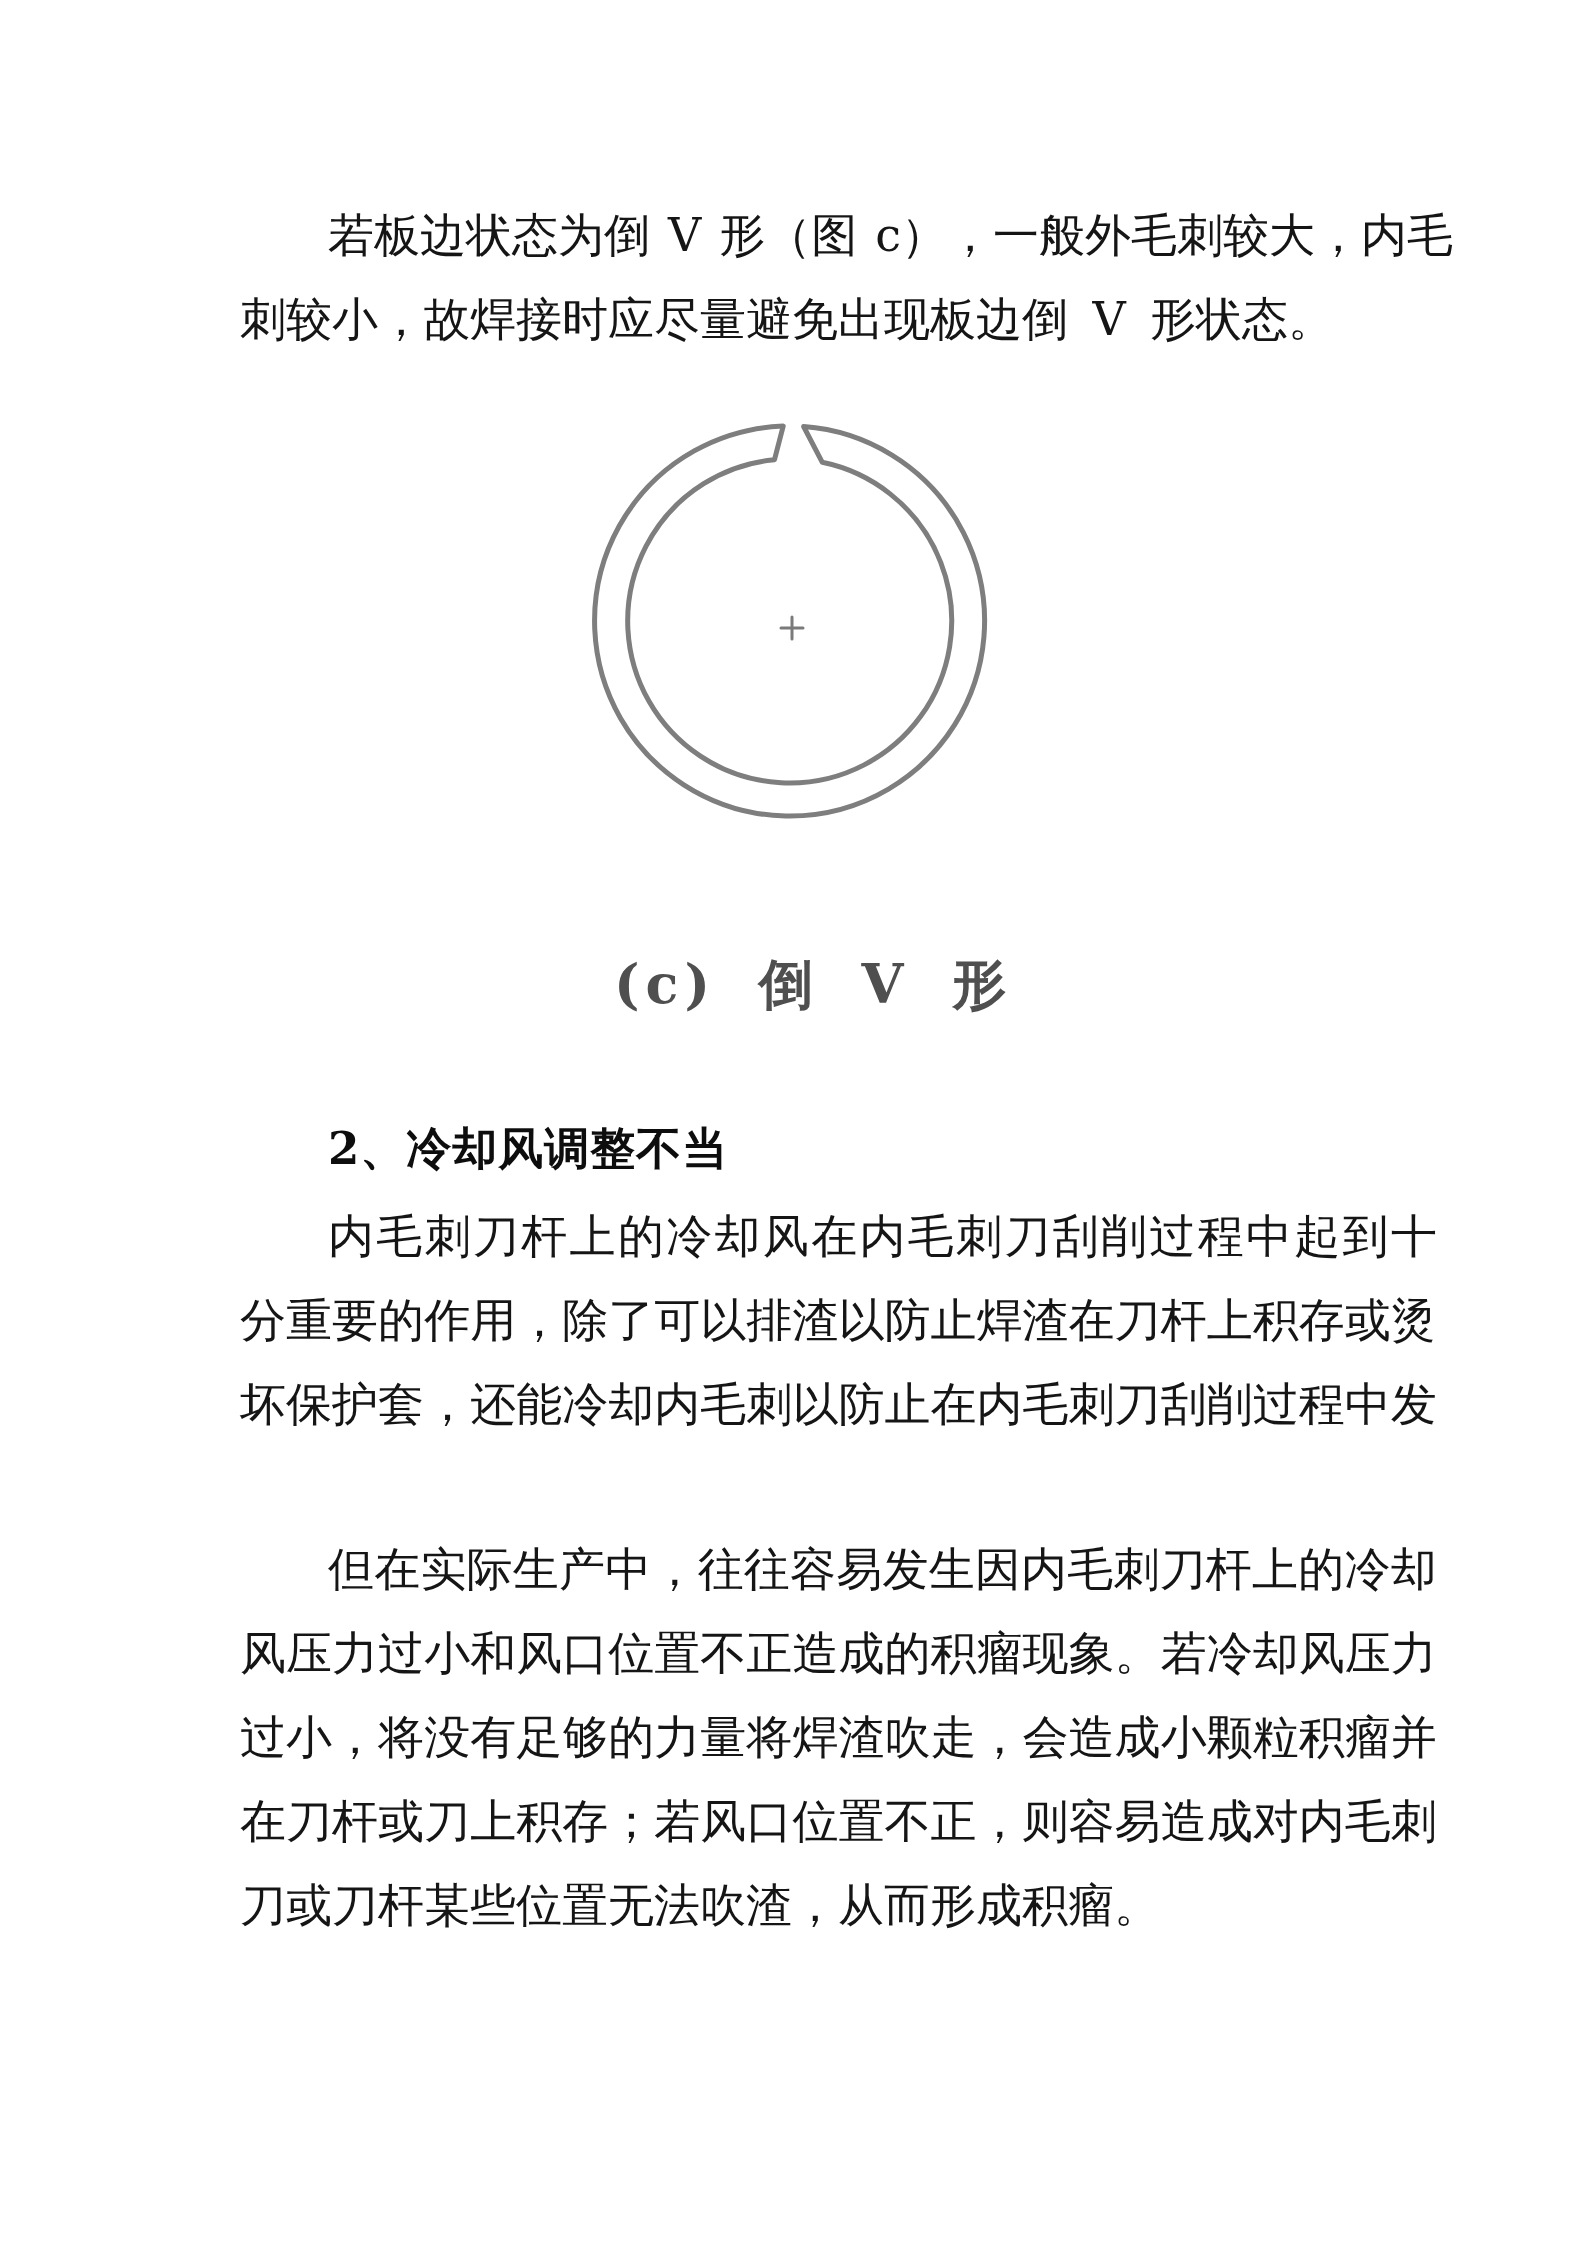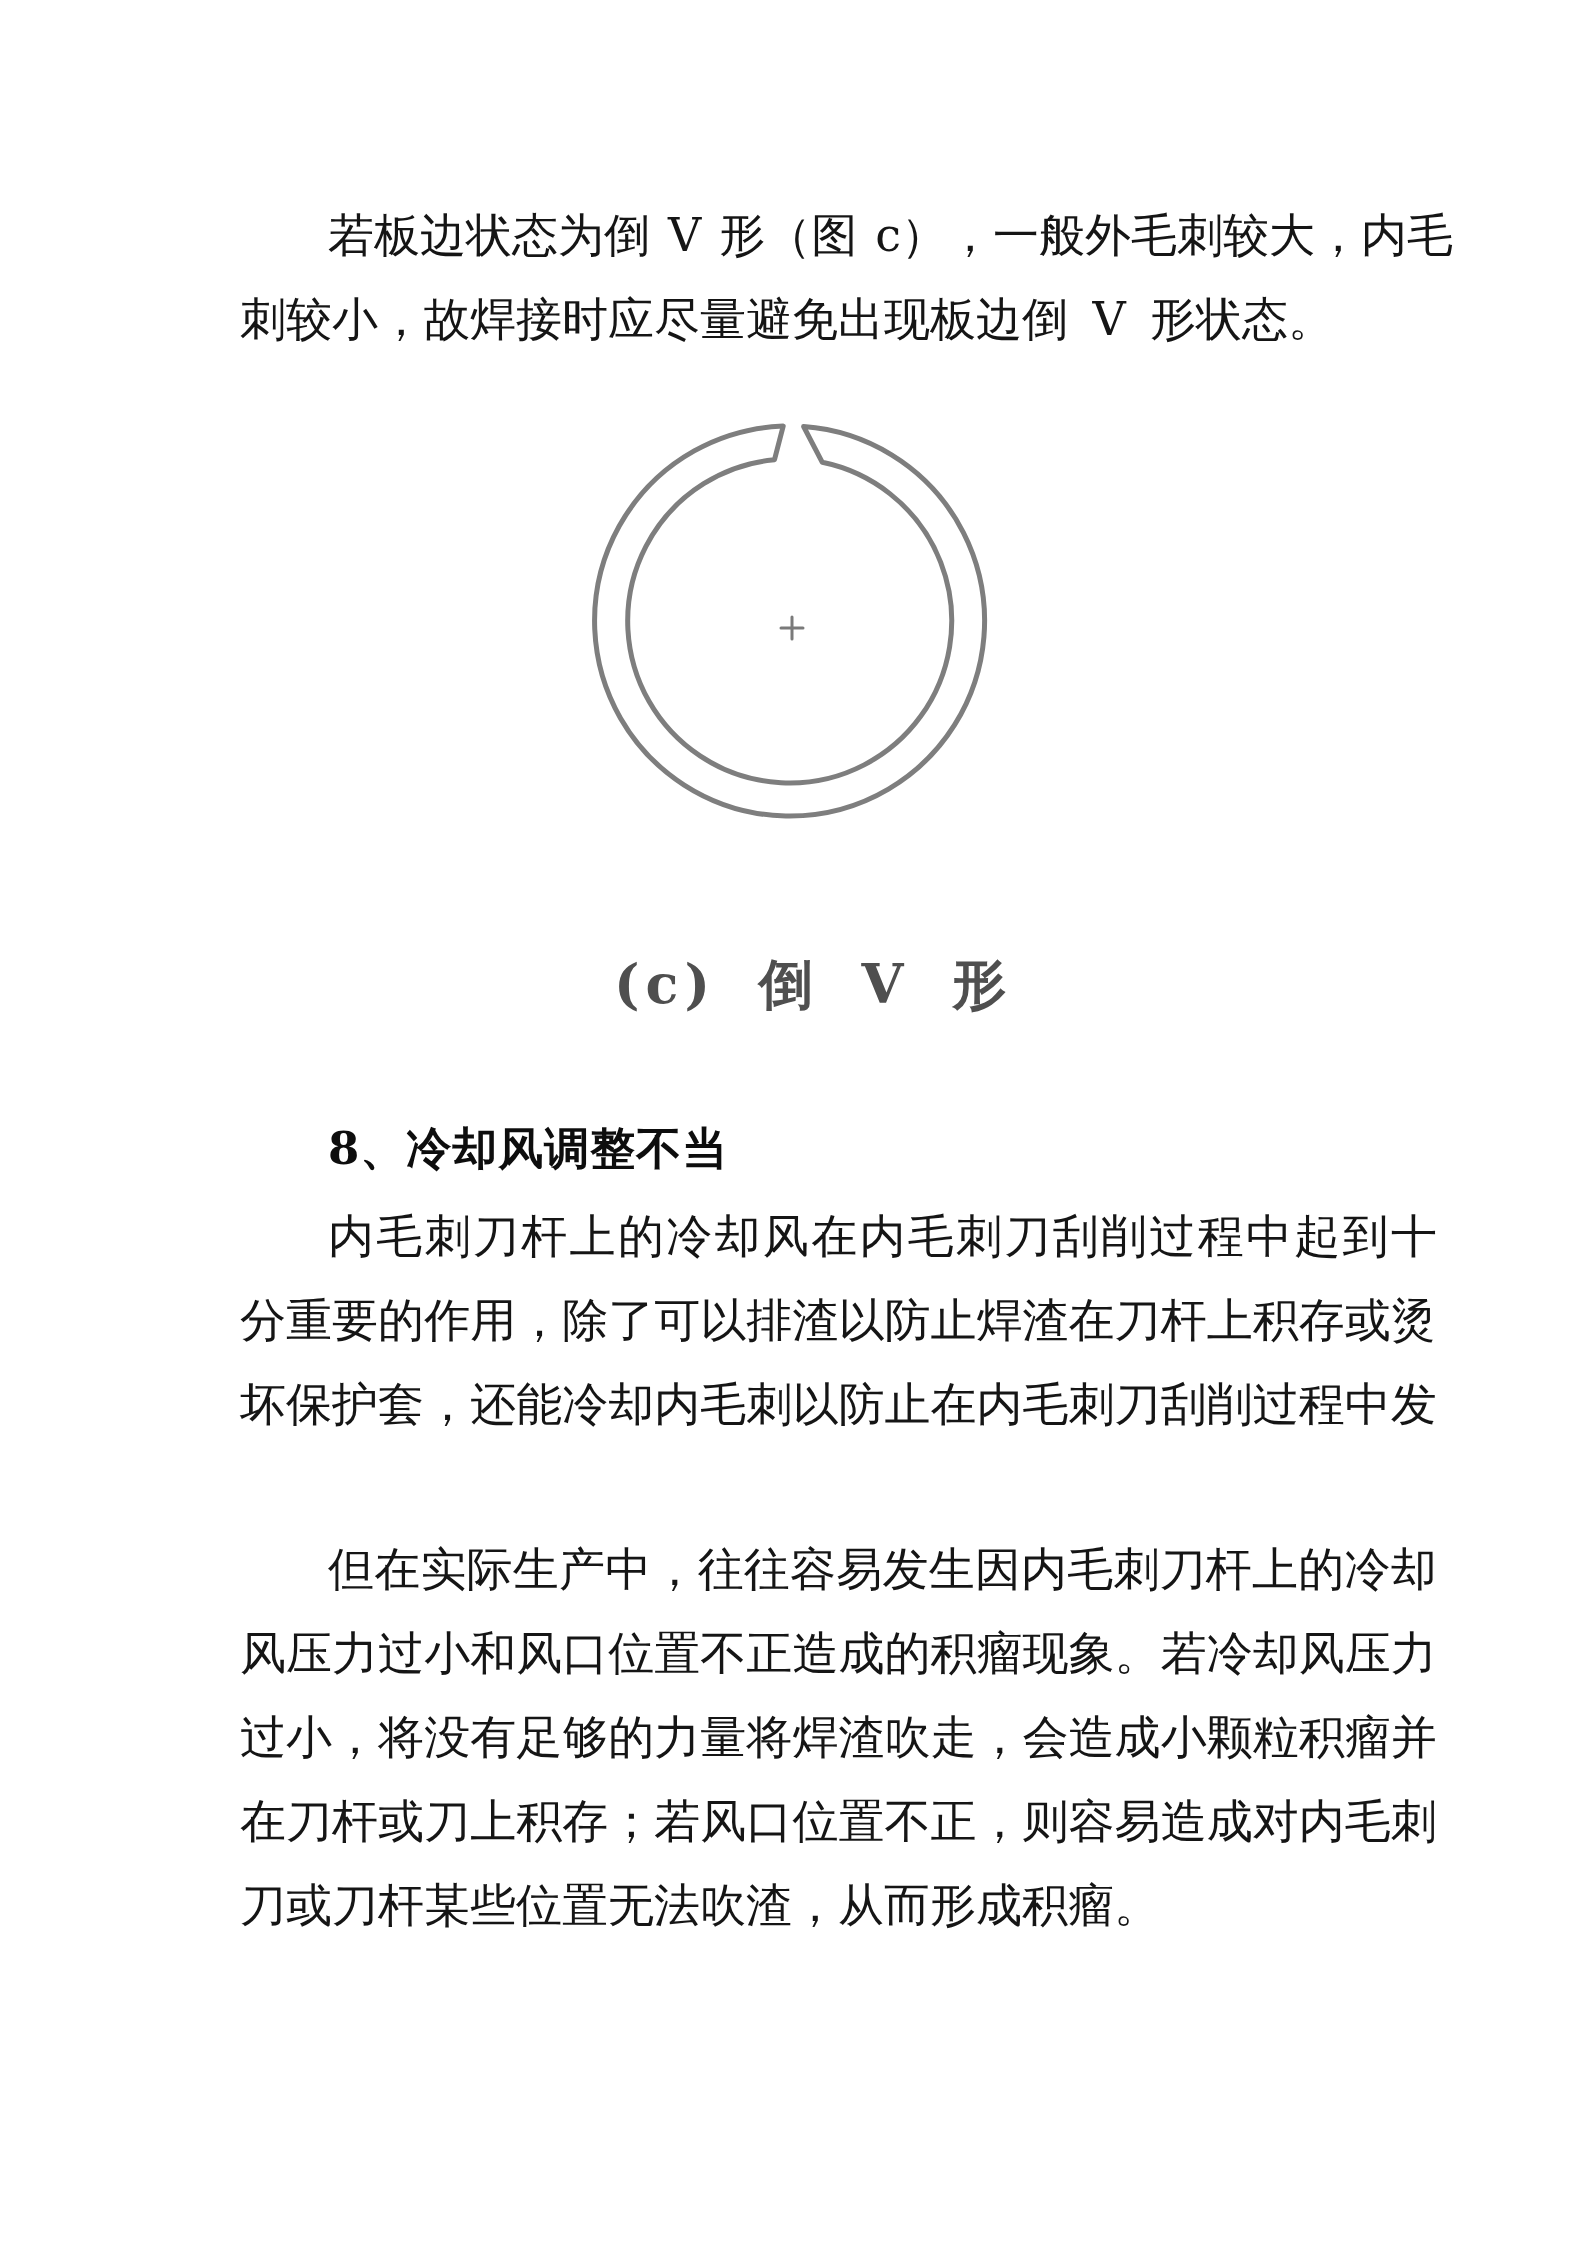--- a/index.html
+++ b/index.html
@@ -109,21 +109,21 @@
       </div>
     <div class="line plain"><span class="ch">刺</span><span class="ch">较</span><span class="ch">小</span><span class="ch">，</span><span class="ch">故</span><span class="ch">焊</span><span class="ch">接</span><span class="ch">时</span><span class="ch">应</span><span class="ch">尽</span><span class="ch">量</span><span class="ch">避</span><span class="ch">免</span><span class="ch">出</span><span class="ch">现</span><span class="ch">板</span><span class="ch">边</span><span class="ch" style="margin-right: 18px;">倒</span><span class="ch" style="margin-right: 18px;">V</span><span class="ch">形</span><span class="ch">状</span><span class="ch">态</span><span class="ch">。</span></div>
   </section>
 
   <svg class="figure-diagram" viewBox="0 0 400 400">
     <path d="M193.2 5.1 A195 195 0 1 0 213.6 5.5 L232.3 41.3 A162 162 0 1 1 184.5 38.7 Z" fill="none" stroke-width="5" stroke-linejoin="round" stroke-linecap="round" stroke="#7e7e7e"></path>
     <path d="M191 207 H213 M202 196 V218" fill="none" stroke-width="3" stroke-linecap="round" stroke="#7a7a7a"></path>
   </svg>
   <div class="figure-caption">(c) 倒 V 形</div>
 
-  <h3 class="heading">8、冷却风调整不当</h3>
+  <h3 class="heading">2、冷却风调整不当</h3>
 
   <section class="textblock" id="para2">
     <div class="line justify indent">
         <span class="ch">内</span>
         <span class="ch">毛</span>
         <span class="ch">刺</span>
         <span class="ch">刀</span>
         <span class="ch">杆</span>
         <span class="ch">上</span>
         <span class="ch">的</span>

